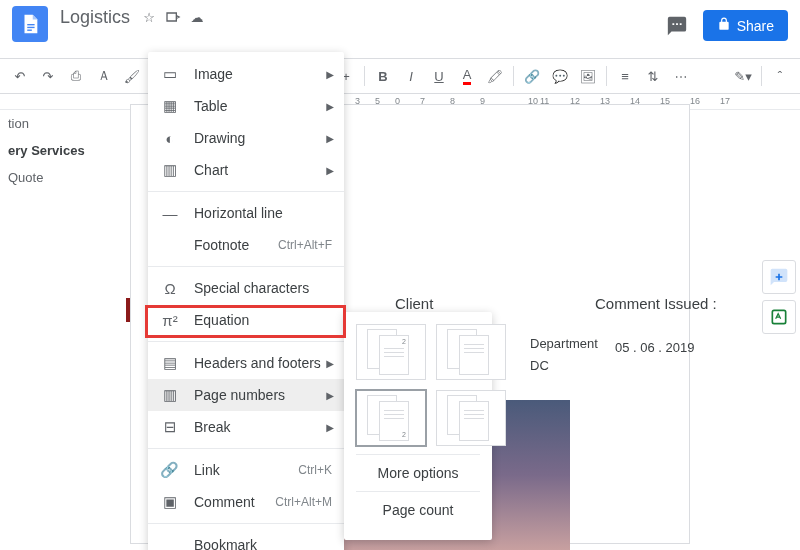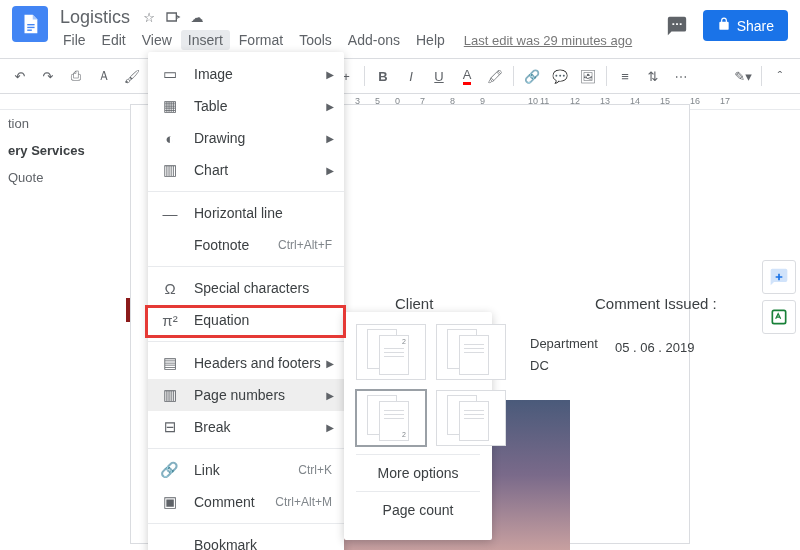--- a/index.html
+++ b/index.html
@@ -74,31 +74,20 @@
     <div class="titlerow">
       <span class="dtitle">Logistics</span>
       <span class="ico">☆</span>
       <span class="ico">
           <svg width="16" height="16" viewBox="0 0 24 24">
             <path fill="none" stroke="currentColor" stroke-width="2" d="M3 6h14v12H3z M17 10l4 2-4 2z"></path>
           </svg>
         </span>
       <span class="ico">☁</span>
     </div>
-    <div class="menubar">
-      <span class="m">File</span>
-      <span class="m">Edit</span>
-      <span class="m">View</span>
-      <span class="m open">Insert</span>
-      <span class="m">Format</span>
-      <span class="m">Tools</span>
-      <span class="m">Add-ons</span>
-      <span class="m">Help</span>
-      <span class="lastedit">Last edit was 29 minutes ago</span>
-    </div>
   </div>
   <div class="rightctrl">
     <div class="commentbtn">
         <svg width="22" height="22" viewBox="0 0 24 24">
           <path fill="currentColor" d="M20 2H4a2 2 0 00-2 2v18l4-4h14a2 2 0 002-2V4a2 2 0 00-2-2zM9 11H7V9h2zm4 0h-2V9h2zm4 0h-2V9h2z"></path>
         </svg>
       </div>
     <div class="sharebtn">
       <span><svg width="14" height="14" viewBox="0 0 24 24">
             <path fill="#fff" d="M18 8h-1V6a5 5 0 00-10 0v2H6a2 2 0 00-2 2v10a2 2 0 002 2h12a2 2 0 002-2V10a2 2 0 00-2-2zM9 6a3 3 0 016 0v2H9z"></path>

